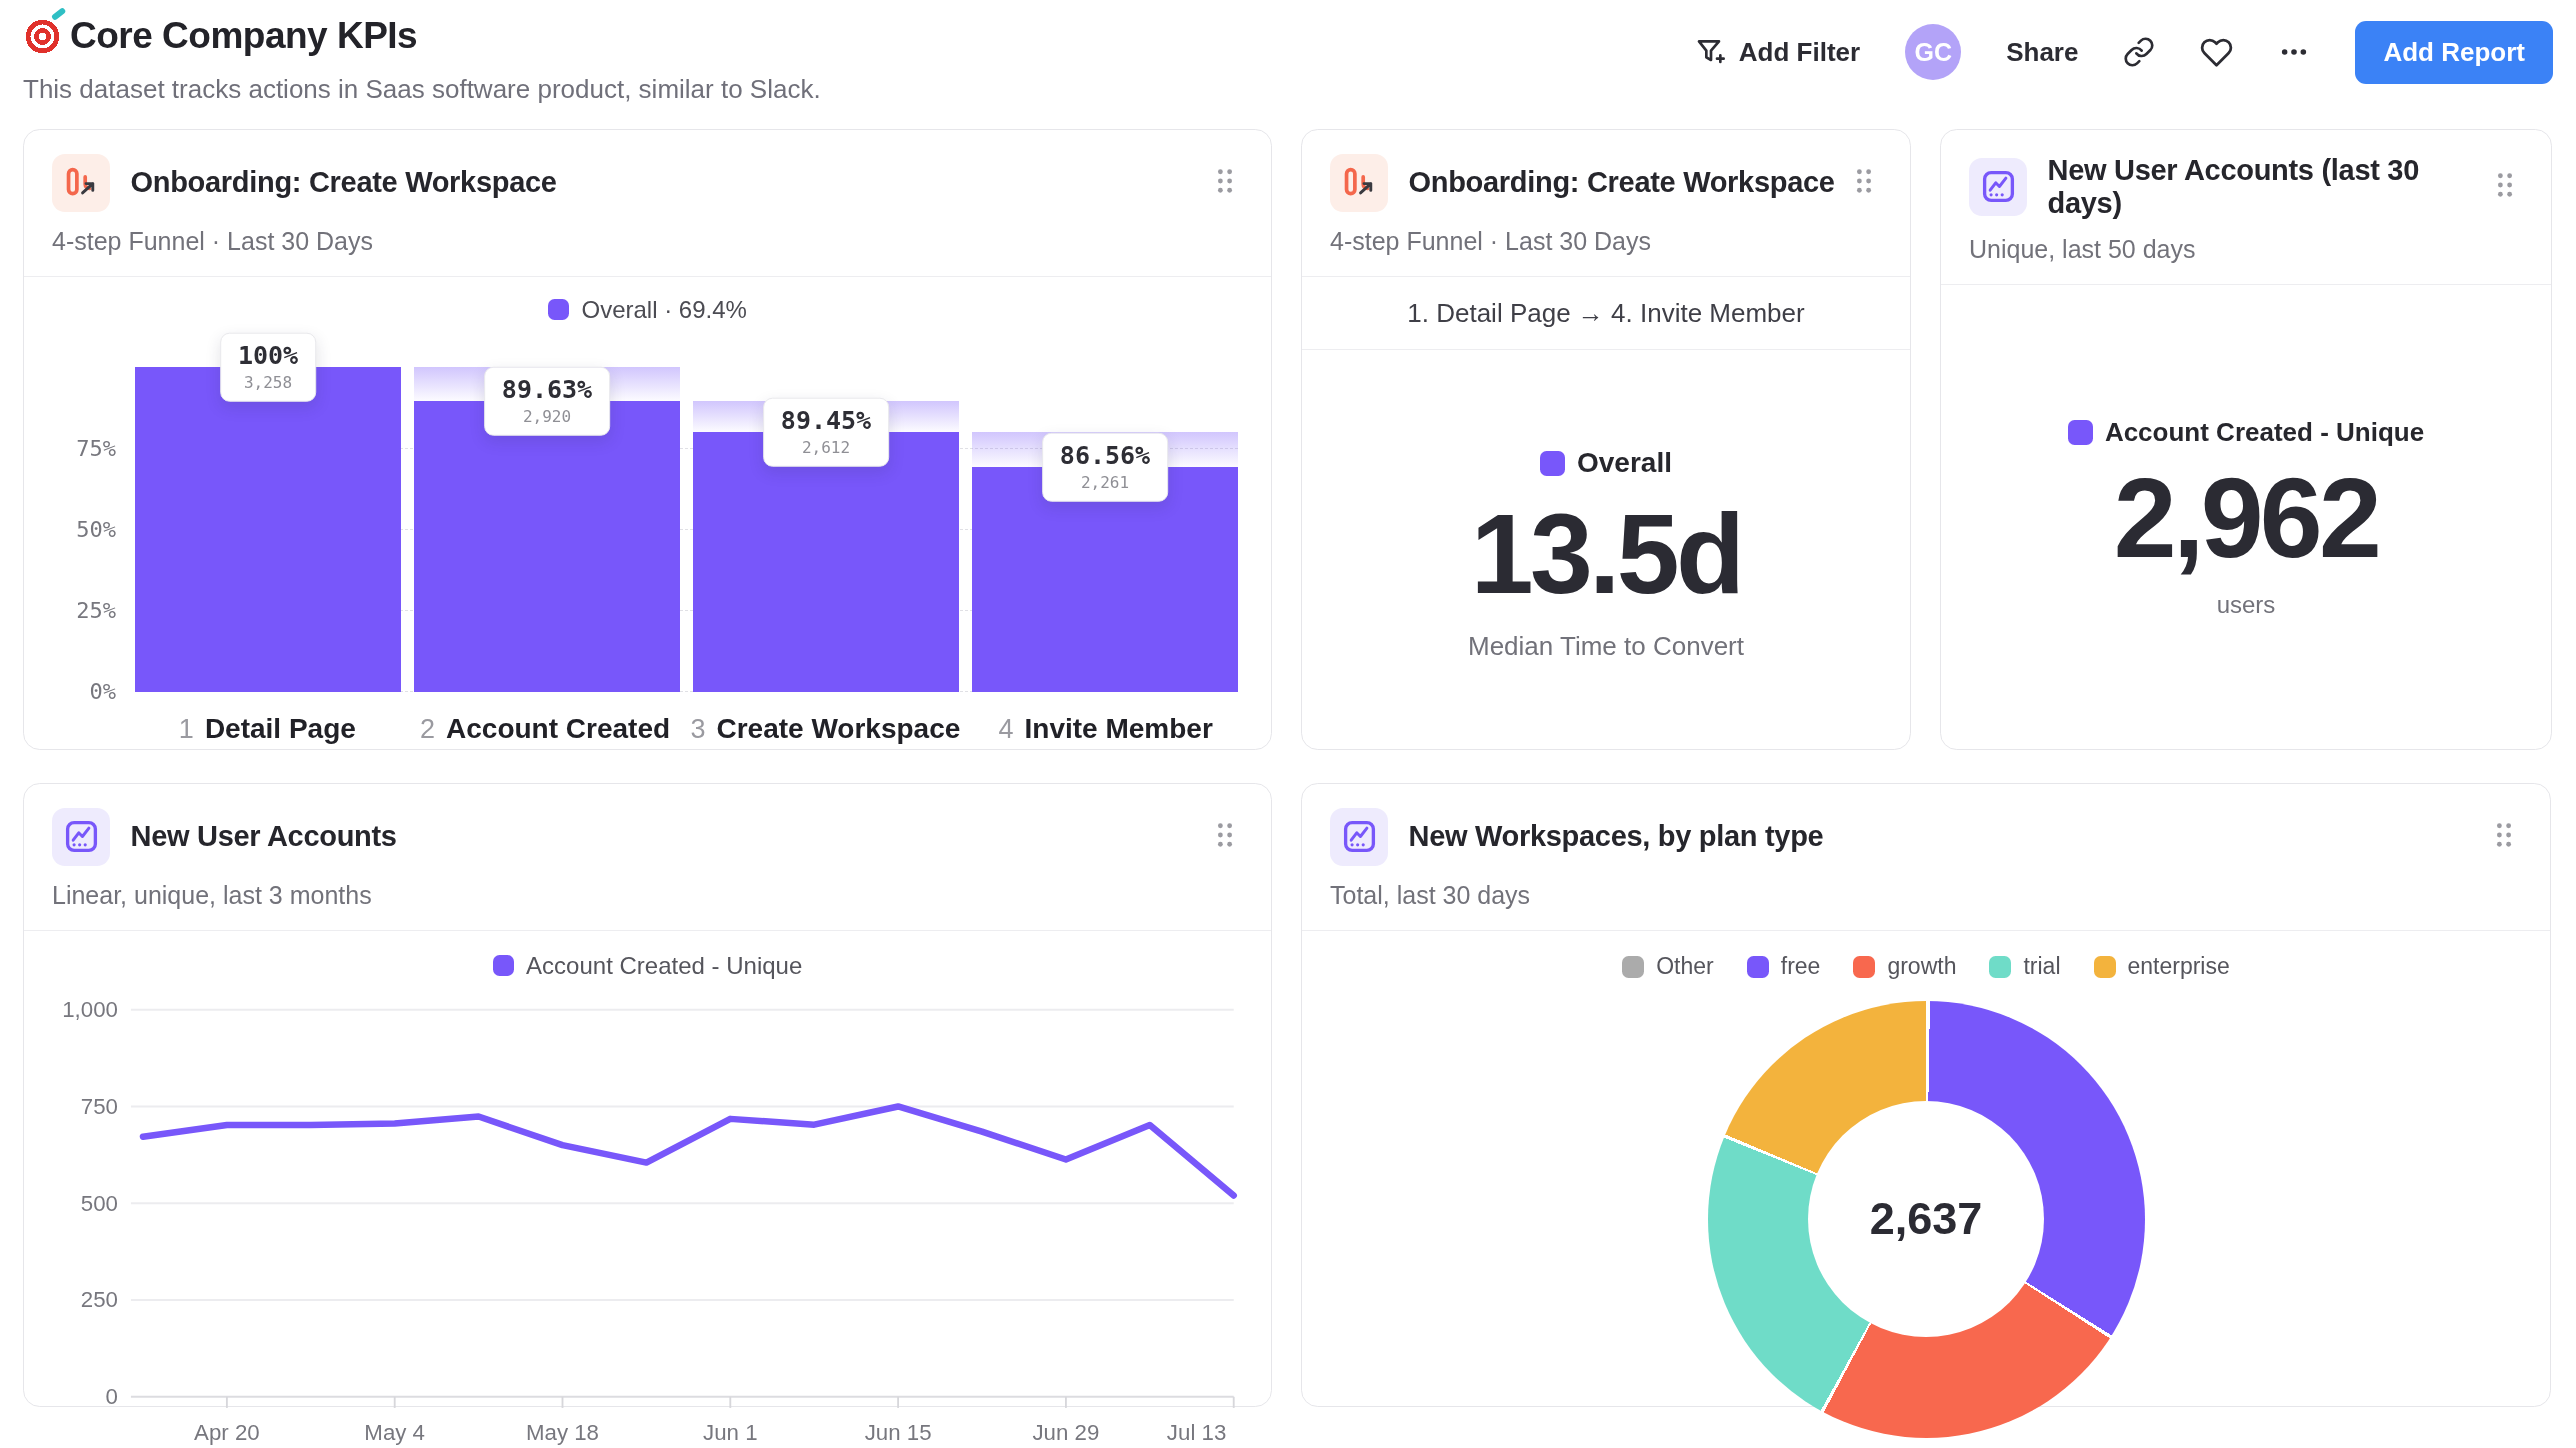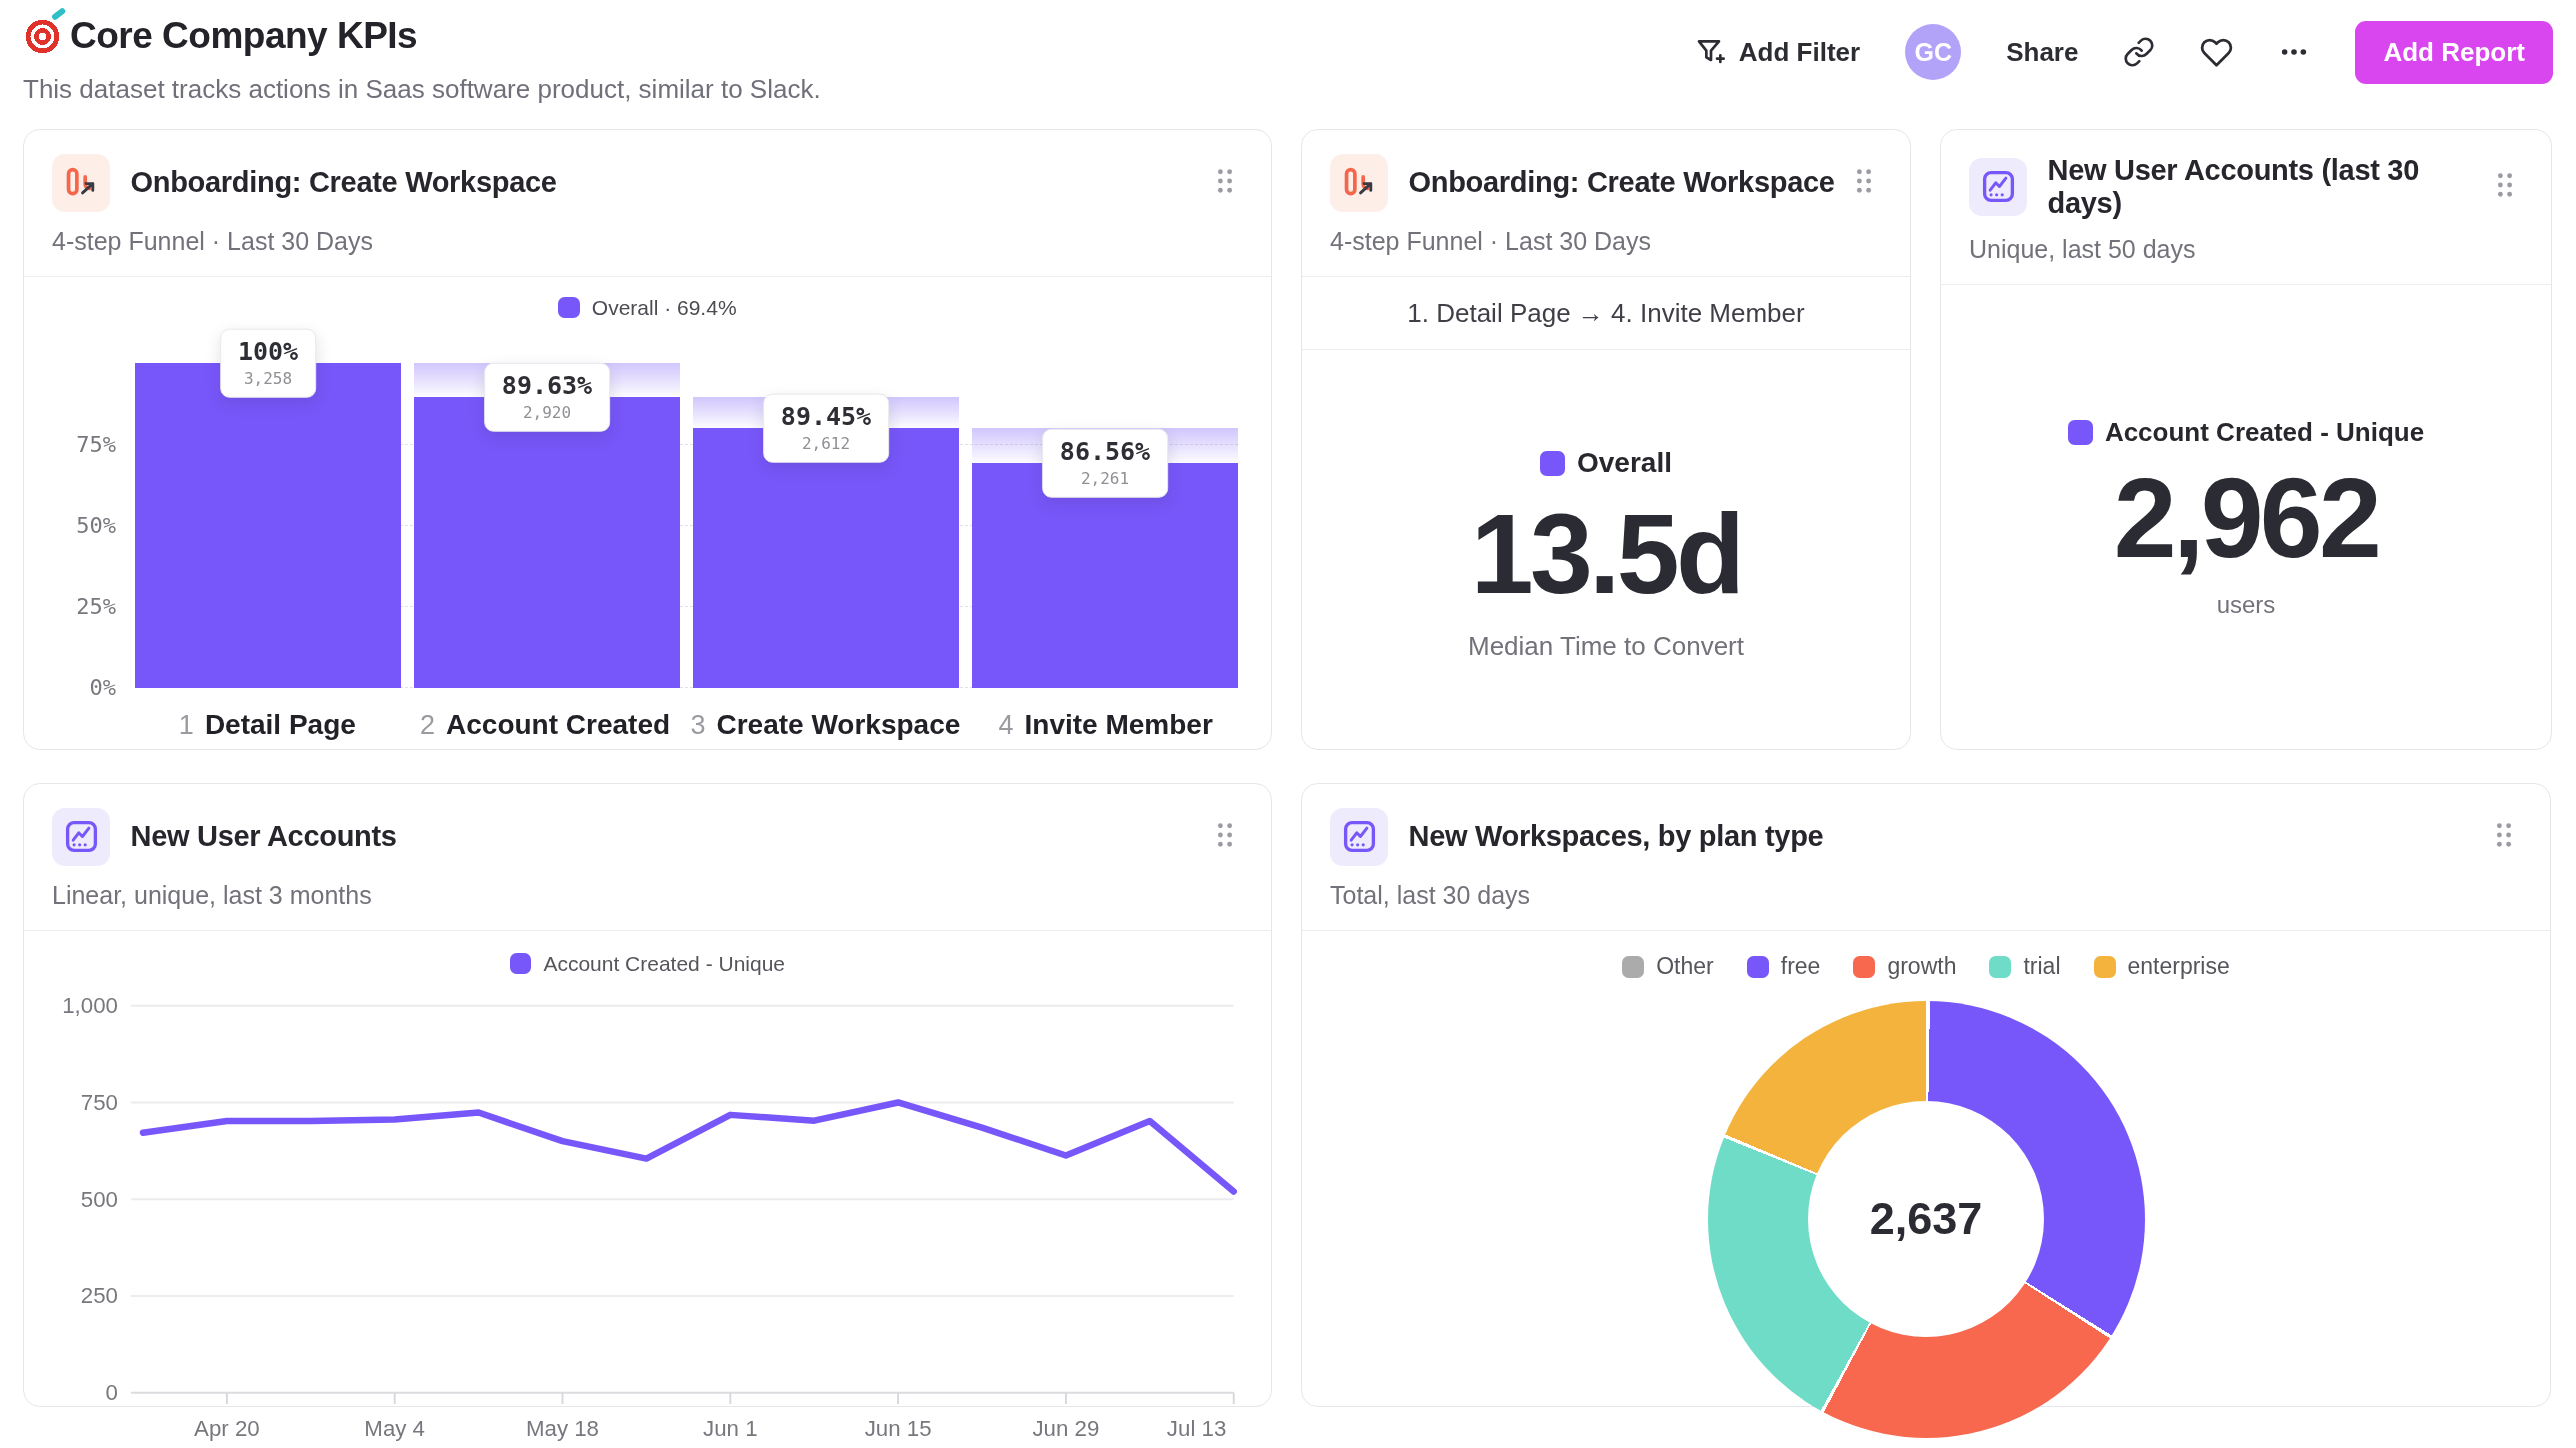--- a/index.html
+++ b/index.html
@@ -12,21 +12,21 @@
   .bullseye { width:39px; height:39px; border-radius:50%; position:relative;
     background:radial-gradient(circle, #ffffff 0 3.7px, #e0312b 3.7px 8.4px, #ffffff 8.4px 12px, #e0312b 12px 16.7px, #ffffff 16.7px 19.5px, transparent 19.5px); }
   .bullseye::after { content:""; position:absolute; right:-3.7px; top:-5.6px; width:15px; height:5.6px; background:#2fbfc4; border-radius:2.8px; transform:rotate(-38deg); }
   h1 { font-size:37px; font-weight:700; color:#232329; letter-spacing:-0.5px; }
   .page-sub { margin-top:16.7px; font-size:26px; color:#70707a; }
 
   .toolbar { display:flex; align-items:center; gap:45px; padding-top:5.6px; }
   .tool-item { display:flex; align-items:center; gap:12px; font-size:26px; font-weight:600; color:#2c2c33; cursor:pointer; }
   .tool-item svg { display:block; }
   .avatar { width:56px; height:56px; border-radius:50%; background:#b3a3f8; color:#ffffff; font-size:25px; font-weight:700; display:flex; align-items:center; justify-content:center; }
-  .btn-primary { background:#d946ef; color:#ffffff; font-size:26px; font-weight:600; border:none; border-radius:11px; padding:16px 28px; cursor:pointer; }
+  .btn-primary { background:#3b82f6; color:#ffffff; font-size:26px; font-weight:600; border:none; border-radius:11px; padding:16px 28px; cursor:pointer; }
 
   
   .row { display:flex; gap:29px; }
   .row1 { margin-top:24px; }
   .row2 { margin-top:33px; }
   .card { background:#ffffff; border:1.9px solid #e6e6ea; border-radius:16.7px; position:relative; }
   .c-funnel { width:1249px; height:621px; }
   .c-metric { width:610px; height:621px; }
   .c-number { width:612px; height:621px; }
   .c-line   { width:1249px; height:624px; }
@@ -36,21 +36,21 @@
   .head-row { display:flex; align-items:center; }
   .card-ico { width:58px; height:58px; border-radius:13px; display:flex; align-items:center; justify-content:center; flex:none; }
   .ico-funnel { background:#fdeee8; }
   .ico-insight { background:#eeebfd; }
   .card-title { font-size:29px; font-weight:700; color:#26262c; margin-left:20.5px; flex:1 1 auto; letter-spacing:-0.3px; }
   .drag { cursor:grab; padding:5.6px; }
   .card-sub { margin-top:15px; font-size:25px; color:#72727a; }
 
   .legend { display:flex; align-items:center; justify-content:center; gap:12px; }
   .sw { width:21.4px; height:21.4px; border-radius:6.5px; flex:none; }
-  .legend-txt { font-size:21px; color:#4c4c53; }
+  .legend-txt { font-size:24px; color:#4c4c53; }
 
   
   .funnel-body { padding:0 33px; }
   .funnel-legend { margin-top:18.6px; }
   .funnel-plot { position:relative; margin-left:78px; height:365px; margin-top:3.7px; }
   .gridline { position:absolute; left:0; right:0; border-top:1.9px dashed #e0e0e5; z-index:0; }
   .ylab { position:absolute; left:-80px; width:61px; text-align:right; font-family:"DejaVu Sans Mono", monospace; font-size:22px; color:#77777e; z-index:2; }
   .bars { position:absolute; left:0; right:0; bottom:0; top:0; display:grid; grid-template-columns:repeat(4,1fr); column-gap:13px; }
   .f-col { position:relative; }
   .f-solid { position:absolute; left:0; right:0; bottom:0; background:#7857fa; z-index:1; }

